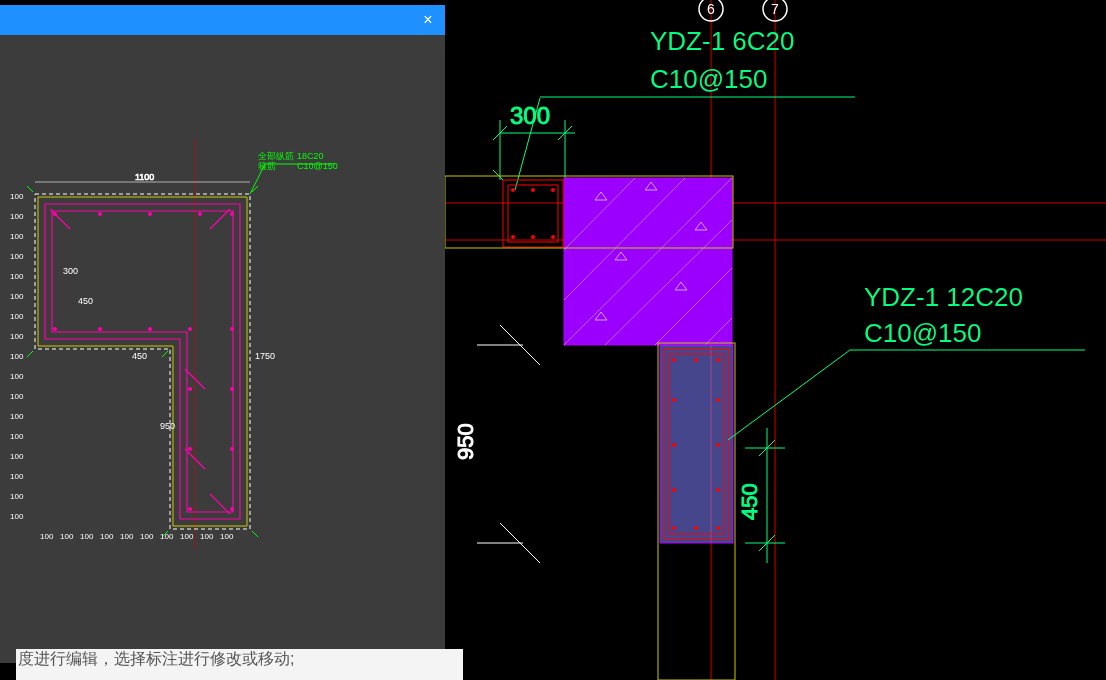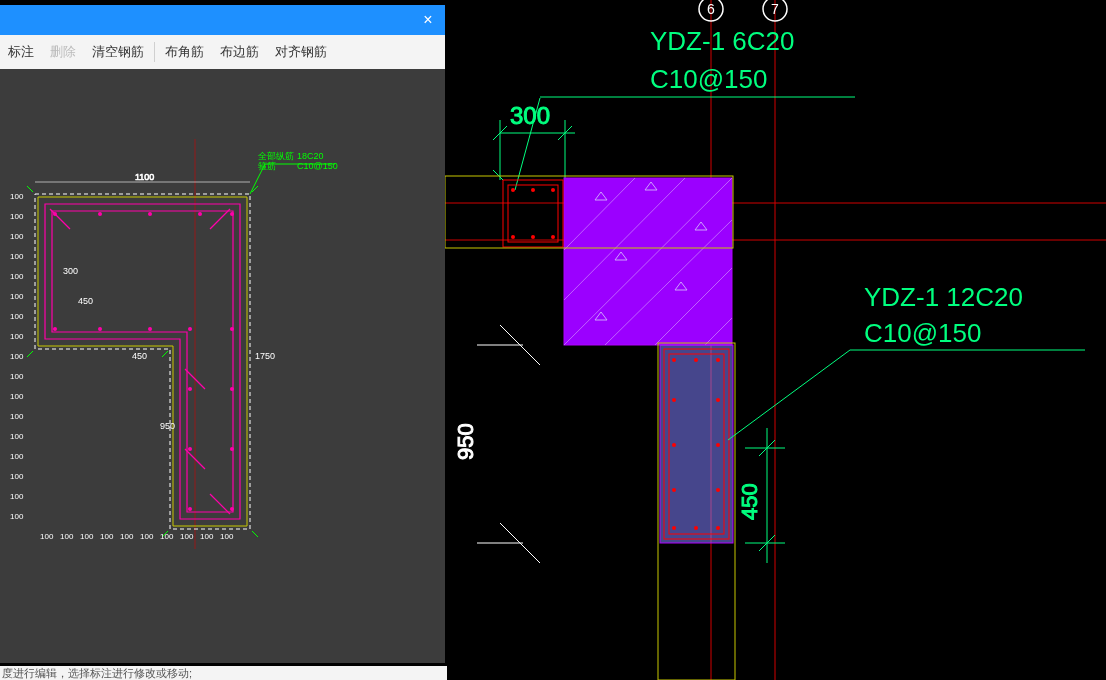--- a/index.html
+++ b/index.html
@@ -142,29 +142,20 @@
   </g>
 </svg>
 </div>
 
 <div class="dialog">
   <div class="titlebar">
     <div class="close-btn">
         <span>×</span>
       </div>
   </div>
-  <div class="toolbar">
-    <span>标注</span>
-    <span class="disabled">删除</span>
-    <span>清空钢筋</span>
-    <span class="sep"></span>
-    <span>布角筋</span>
-    <span>布边筋</span>
-    <span>对齐钢筋</span>
-  </div>
 
   <svg class="mini-svg">
 
     <g stroke="#d10000" stroke-width="0.6">
       <line x1="195" y1="70" x2="195" y2="480"></line>
     </g>
 
     <path d="M35 125 L250 125 L250 460 L170 460 L170 280 L35 280 Z" fill="none" stroke="#fff" stroke-width="1" stroke-dasharray="4 3"></path>
 
     <path d="M38 128 L247 128 L247 457 L173 457 L173 277 L38 277 Z" fill="none" stroke="#c8c800" stroke-width="1"></path>
@@ -260,13 +251,13 @@
       <text x="140" y="470">100</text>
       <text x="160" y="470">100</text>
       <text x="180" y="470">100</text>
       <text x="200" y="470">100</text>
       <text x="220" y="470">100</text>
     </g>
   </svg>
 
 </div>
 
-<div style="position:absolute;left:0;bottom:0;width:445px;height:14px;background:#f4f4f4;font-size:11px;color:#555;padding-left:2px">度进行编辑，选择标注进行修改或移动;</div>
+<div style="position:absolute;left:16px;bottom:0;width:445px;height:31px;background:#f4f4f4;font-size:16px;color:#555;padding-left:2px">度进行编辑，选择标注进行修改或移动;</div>
 
 </body></html>

